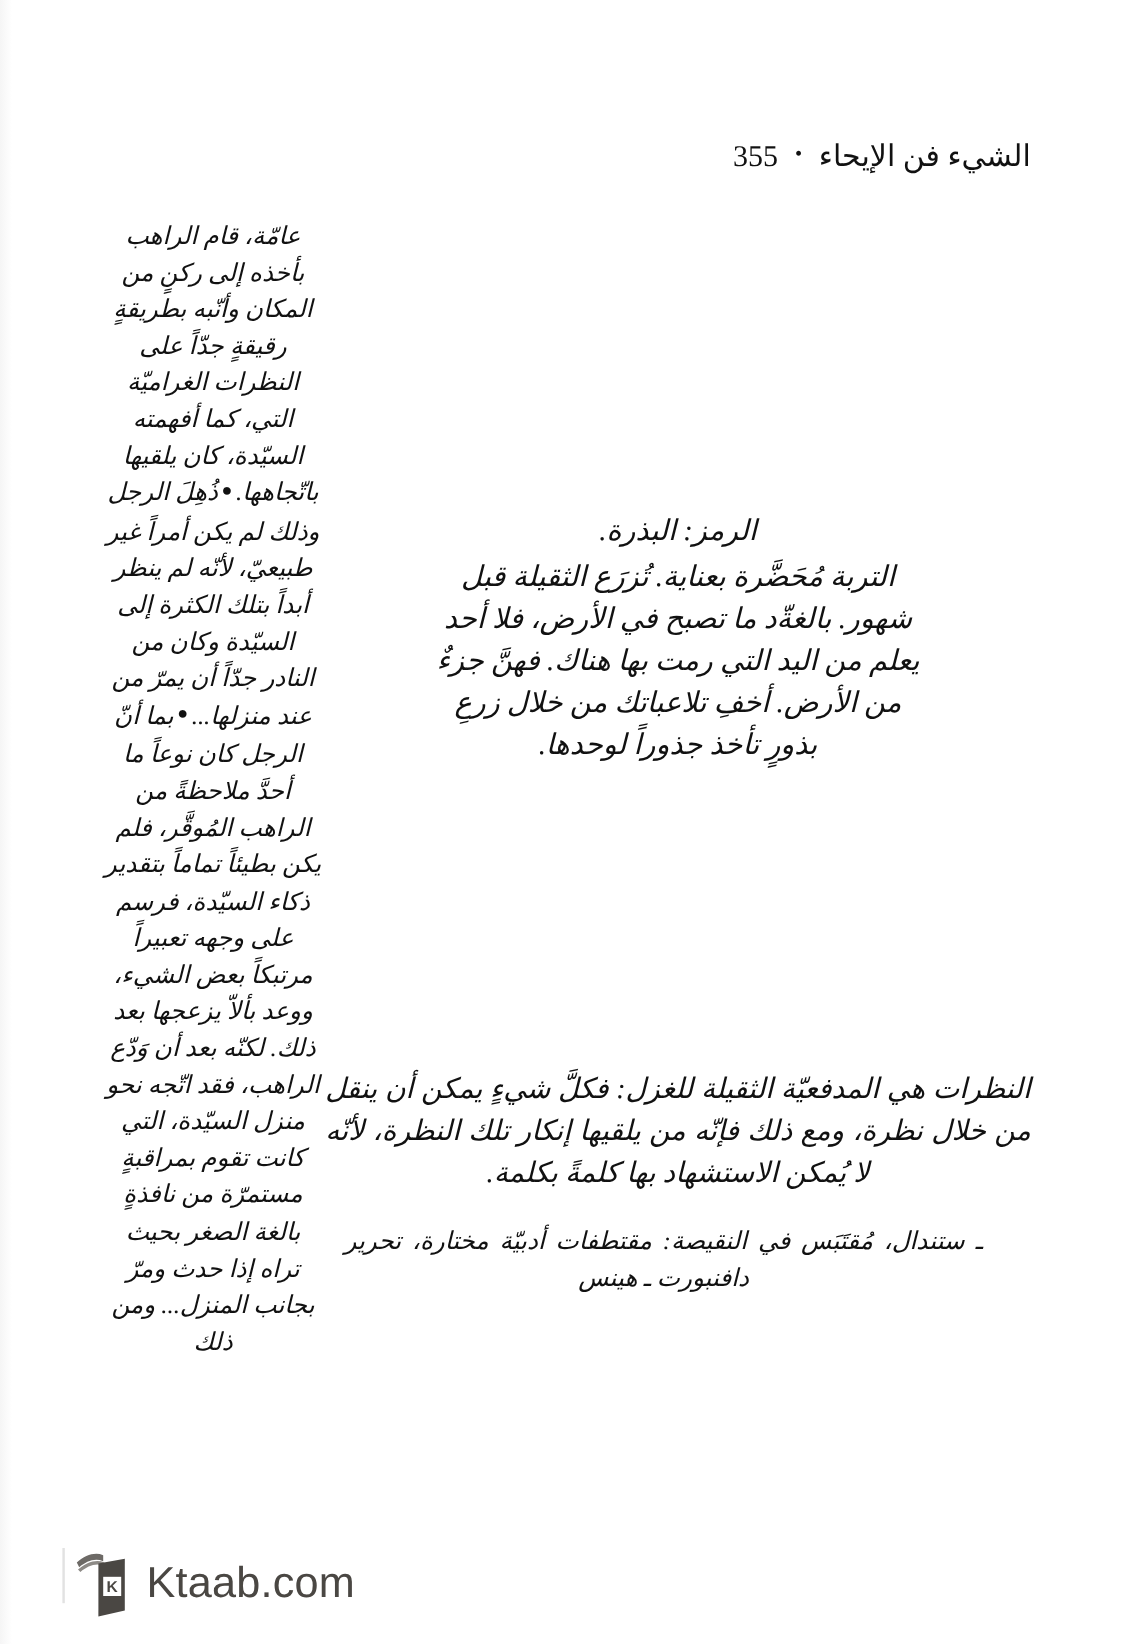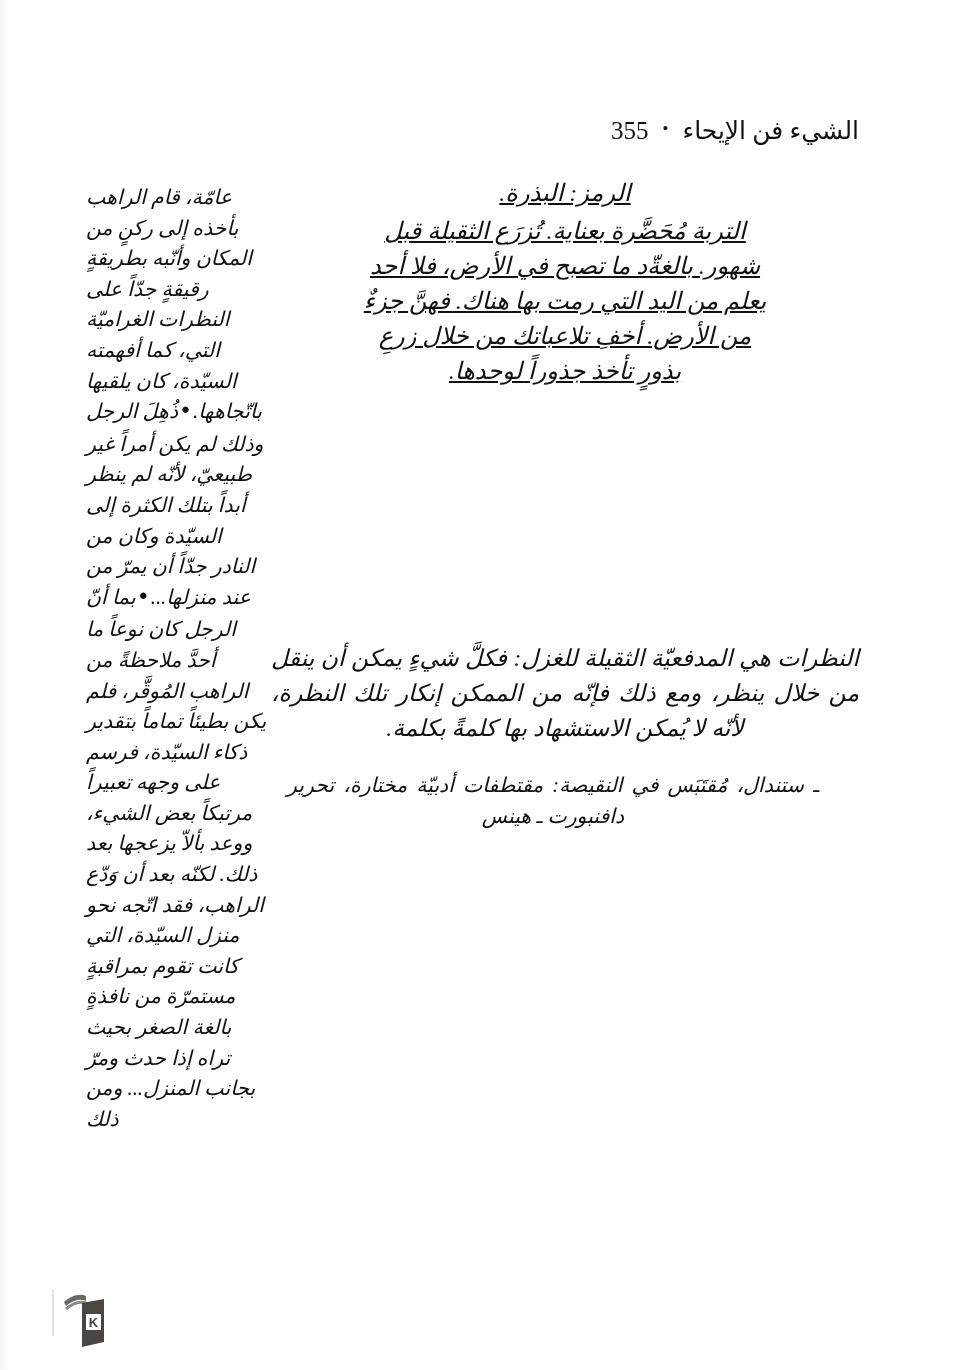--- a/index.html
+++ b/index.html
@@ -103,21 +103,21 @@
 
   .quote-block {
     direction: rtl;
     text-align: center;
     font-style: italic;
     font-size: 24px;
     line-height: 35px;
     margin: 0;
   }
   .quote-centered {
-    text-decoration: underline;
+    margin-top: 250px;
   }
   .quote-centered .q-lead {
     display: block;
     margin-bottom: 3px;
   }
 
   .quote-justified {
     margin-top: 252px;
     text-align: justify;
     text-align-last: center;
@@ -146,21 +146,21 @@
     left: 0;
     width: 183px;
     direction: rtl;
     text-align: center;
     font-style: italic;
     font-size: 20.5px;
     line-height: 30.6px;
   }
   .side-col p {
     margin: 0;
-    text-align: left;
+    text-align: center;
   }
   .bullet-sep {
     font-style: normal;
     font-size: 15px;
     position: relative;
     top: -4px;
     padding: 0 3px;
   }
 
   
@@ -208,21 +208,21 @@
 
       <div class="quote-block quote-centered">
         <span class="q-lead">الرمز: البذرة.</span>
         <span class="q-line">التربة مُحَضَّرة بعناية. تُزرَع الثقيلة قبل</span><br>
         <span class="q-line">شهور. بالغةّد ما تصبح في الأرض، فلا أحد</span><br>
         <span class="q-line">يعلم من اليد التي رمت بها هناك. فهنَّ جزءٌ</span><br>
         <span class="q-line">من الأرض. أخفِ تلاعباتك من خلال زرعِ</span><br>
         <span class="q-line">بذورٍ تأخذ جذوراً لوحدها.</span>
       </div>
 
-      <p class="quote-justified">النظرات هي المدفعيّة الثقيلة للغزل: فكلَّ شيءٍ يمكن أن ينقل من خلال ينظر، ومع ذلك فإنّه من الممكن إنكار تلك النظرة، لأنّه لا يُمكن الاستشهاد بها كلمةً بكلمة.</p>
+      <p class="quote-justified">النظرات هي المدفعيّة الثقيلة للغزل: فكلَّ شيءٍ يمكن أن ينقل من خلال نظرة، ومع ذلك فإنّه من يلقيها إنكار تلك النظرة، لأنّه لا يُمكن الاستشهاد بها كلمةً بكلمة.</p>
       <p class="attribution">ـ ستندال، مُقتَبَس في النقيصة: مقتطفات أدبيّة مختارة، تحرير دافنبورت ـ هينس</p>
 
     </div>
 
     <div class="side-col">
       <p><span>عامّة، قام الراهب بأخذه إلى ركنٍ من المكان وأنّبه بطريقةٍ رقيقةٍ جدّاً على النظرات الغراميّة التي، كما أفهمته السيّدة، كان يلقيها باتّجاهها.</span><span class="bullet-sep">●</span><span>ذُهِلَ الرجل وذلك لم يكن أمراً غير طبيعيّ، لأنّه لم ينظر أبداً بتلك الكثرة إلى السيّدة وكان من النادر جدّاً أن يمرّ من عند منزلها...</span><span class="bullet-sep">●</span><span>بما أنّ الرجل كان نوعاً ما أحدَّ ملاحظةً من الراهب المُوقَّر، فلم يكن بطيئاً تماماً بتقدير ذكاء السيّدة، فرسم على وجهه تعبيراً مرتبكاً بعض الشيء، ووعد بألاّ يزعجها بعد ذلك. لكنّه بعد أن وَدّع الراهب، فقد اتّجه نحو منزل السيّدة، التي كانت تقوم بمراقبةٍ مستمرّة من نافذةٍ بالغة الصغر بحيث تراه إذا حدث ومرّ بجانب المنزل... ومن ذلك</span></p>
     </div>
 
   </div>
 
@@ -232,15 +232,16 @@
 
         <path d="M2 12 C9 6 17 3 24 6 L24 11 C17 8 10 11 4 16 Z" fill="#6d6a66"></path>
         <path d="M3 18 C10 12 18 9 25 12 L25 15 C18 12 11 15 5 20 Z" fill="#8d8a86"></path>
 
         <path d="M20 13 L42 9 L42 52 L20 57 Z" fill="#4a4743"></path>
 
         <rect x="24" y="24" width="15" height="16" fill="#ffffff"></rect>
         <text x="31.5" y="36.5" text-anchor="middle" font-family="Liberation Sans, DejaVu Sans, sans-serif" font-size="13" font-weight="bold" fill="#4a4743">K</text>
       </svg>
     </span>
+    <span class="wm-text">Ktaab.com</span>
   </div>
 
 </div>
 
 </body></html>

